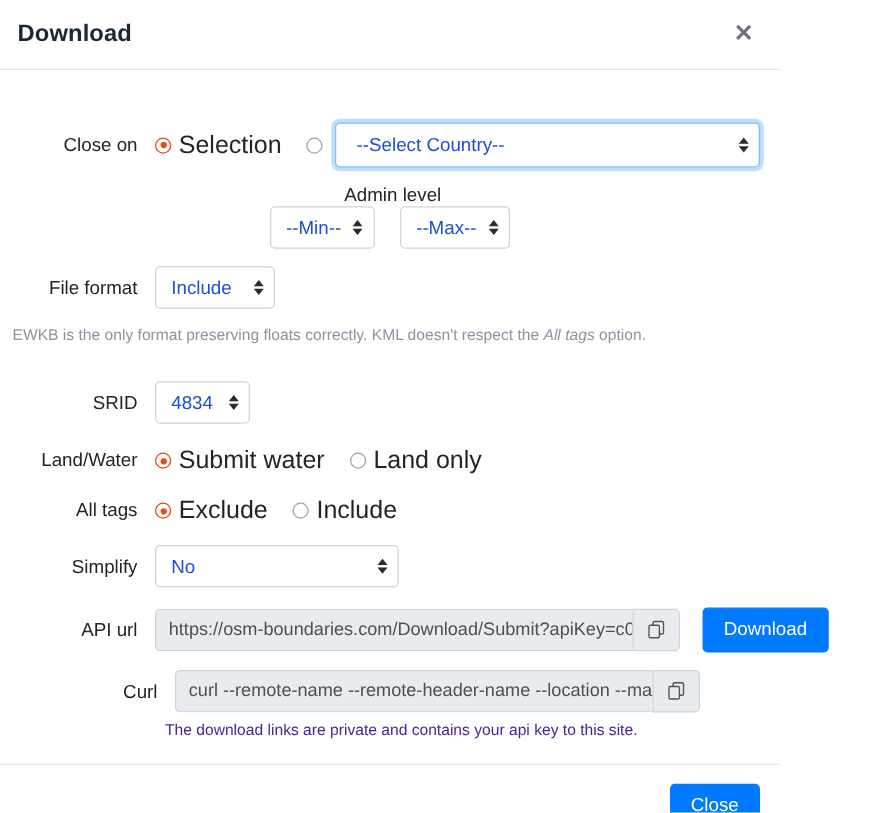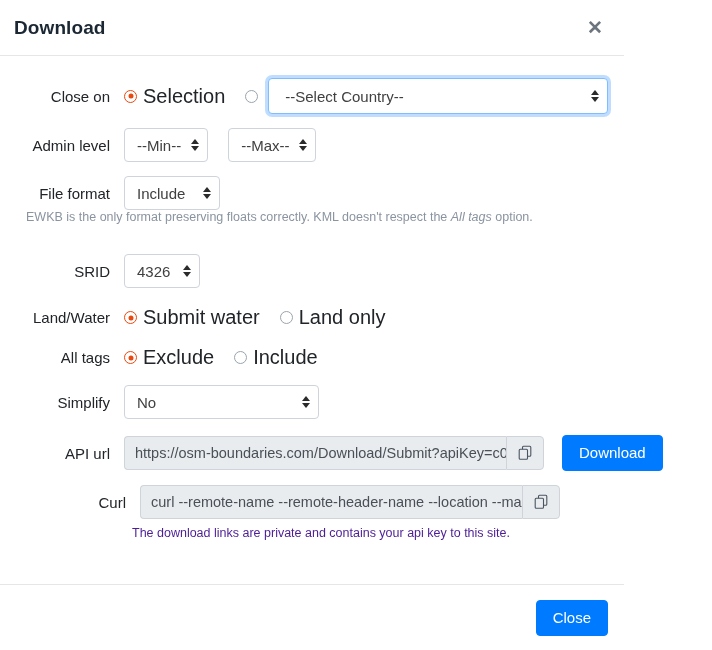--- a/index.html
+++ b/index.html
@@ -16,20 +16,21 @@
     overflow: hidden;
   }
 
   .modal {
     width: 624px;
     height: 650px;
     display: flex;
     flex-direction: column;
     background: #fff;
     position: relative;
+    gap: 20px;
   }
 
   
   .modal-header {
     height: 56px;
     min-height: 56px;
     border-bottom: 1px solid #e4e7ea;
     display: flex;
     align-items: center;
     padding: 0 16px 0 14px;
@@ -90,21 +91,21 @@
     position: relative;
     display: inline-flex;
     align-items: center;
     border: 1px solid #ced4da;
     border-radius: 4px;
     background: #fff;
     height: 34px;
     box-sizing: border-box;
     padding: 0 26px 0 12px;
     font-size: 15px;
-    color: #404040;
+    color: #1d4ed8;
     cursor: pointer;
     white-space: nowrap;
   }
   .sel .arrows {
     position: absolute;
     right: 8px;
     top: 50%;
     transform: translateY(-50%);
     width: 9px;
     height: 14px;
@@ -255,23 +256,23 @@
     height: 66px;
     min-height: 66px;
     display: flex;
     align-items: center;
     justify-content: flex-end;
     padding: 0 16px;
     box-sizing: border-box;
   }
 
   .r-based  { margin-top: 10px; }
-  .r-admin  { margin-top: 14px; }
+  .r-admin  { margin-top: 14px; flex-direction: column; }
   .r-format { margin-top: 14px; }
-  .r-hint   { padding: 0 18px; }
+  .r-hint   { margin-top: 14px; padding: 0 2px; }
   .r-srid   { margin-top: 30px; }
   .r-land   { margin-top: 18px; }
   .r-tags   { margin-top: 17px; }
   .r-simpl  { margin-top: 16px; }
   .r-api    { margin-top: 16px; }
   .r-curl   { margin-top: 14px; padding-left: 30px; }
   .r-sub    { margin-top: 7px; }
 
   .gap-20 { width: 20px; }
   .gap-10 { width: 10px; }
@@ -347,21 +348,21 @@
     </div>
 
     <div class="r-hint">
       <div class="hint"><span>EWKB is the only format preserving floats correctly. KML doesn't respect the </span><i>All tags</i><span> option.</span></div>
     </div>
 
     <div class="form-row r-srid">
       <div class="label-col">SRID</div>
       <div class="field-col">
         <div class="sel sel-srid">
-          <span>4326</span>
+          <span>4834</span>
           <span class="arrows">
               <i class="up"></i>
               <i class="dn"></i>
             </span>
         </div>
       </div>
     </div>
 
     <div class="form-row r-land">
       <div class="label-col">Land/Water</div>

